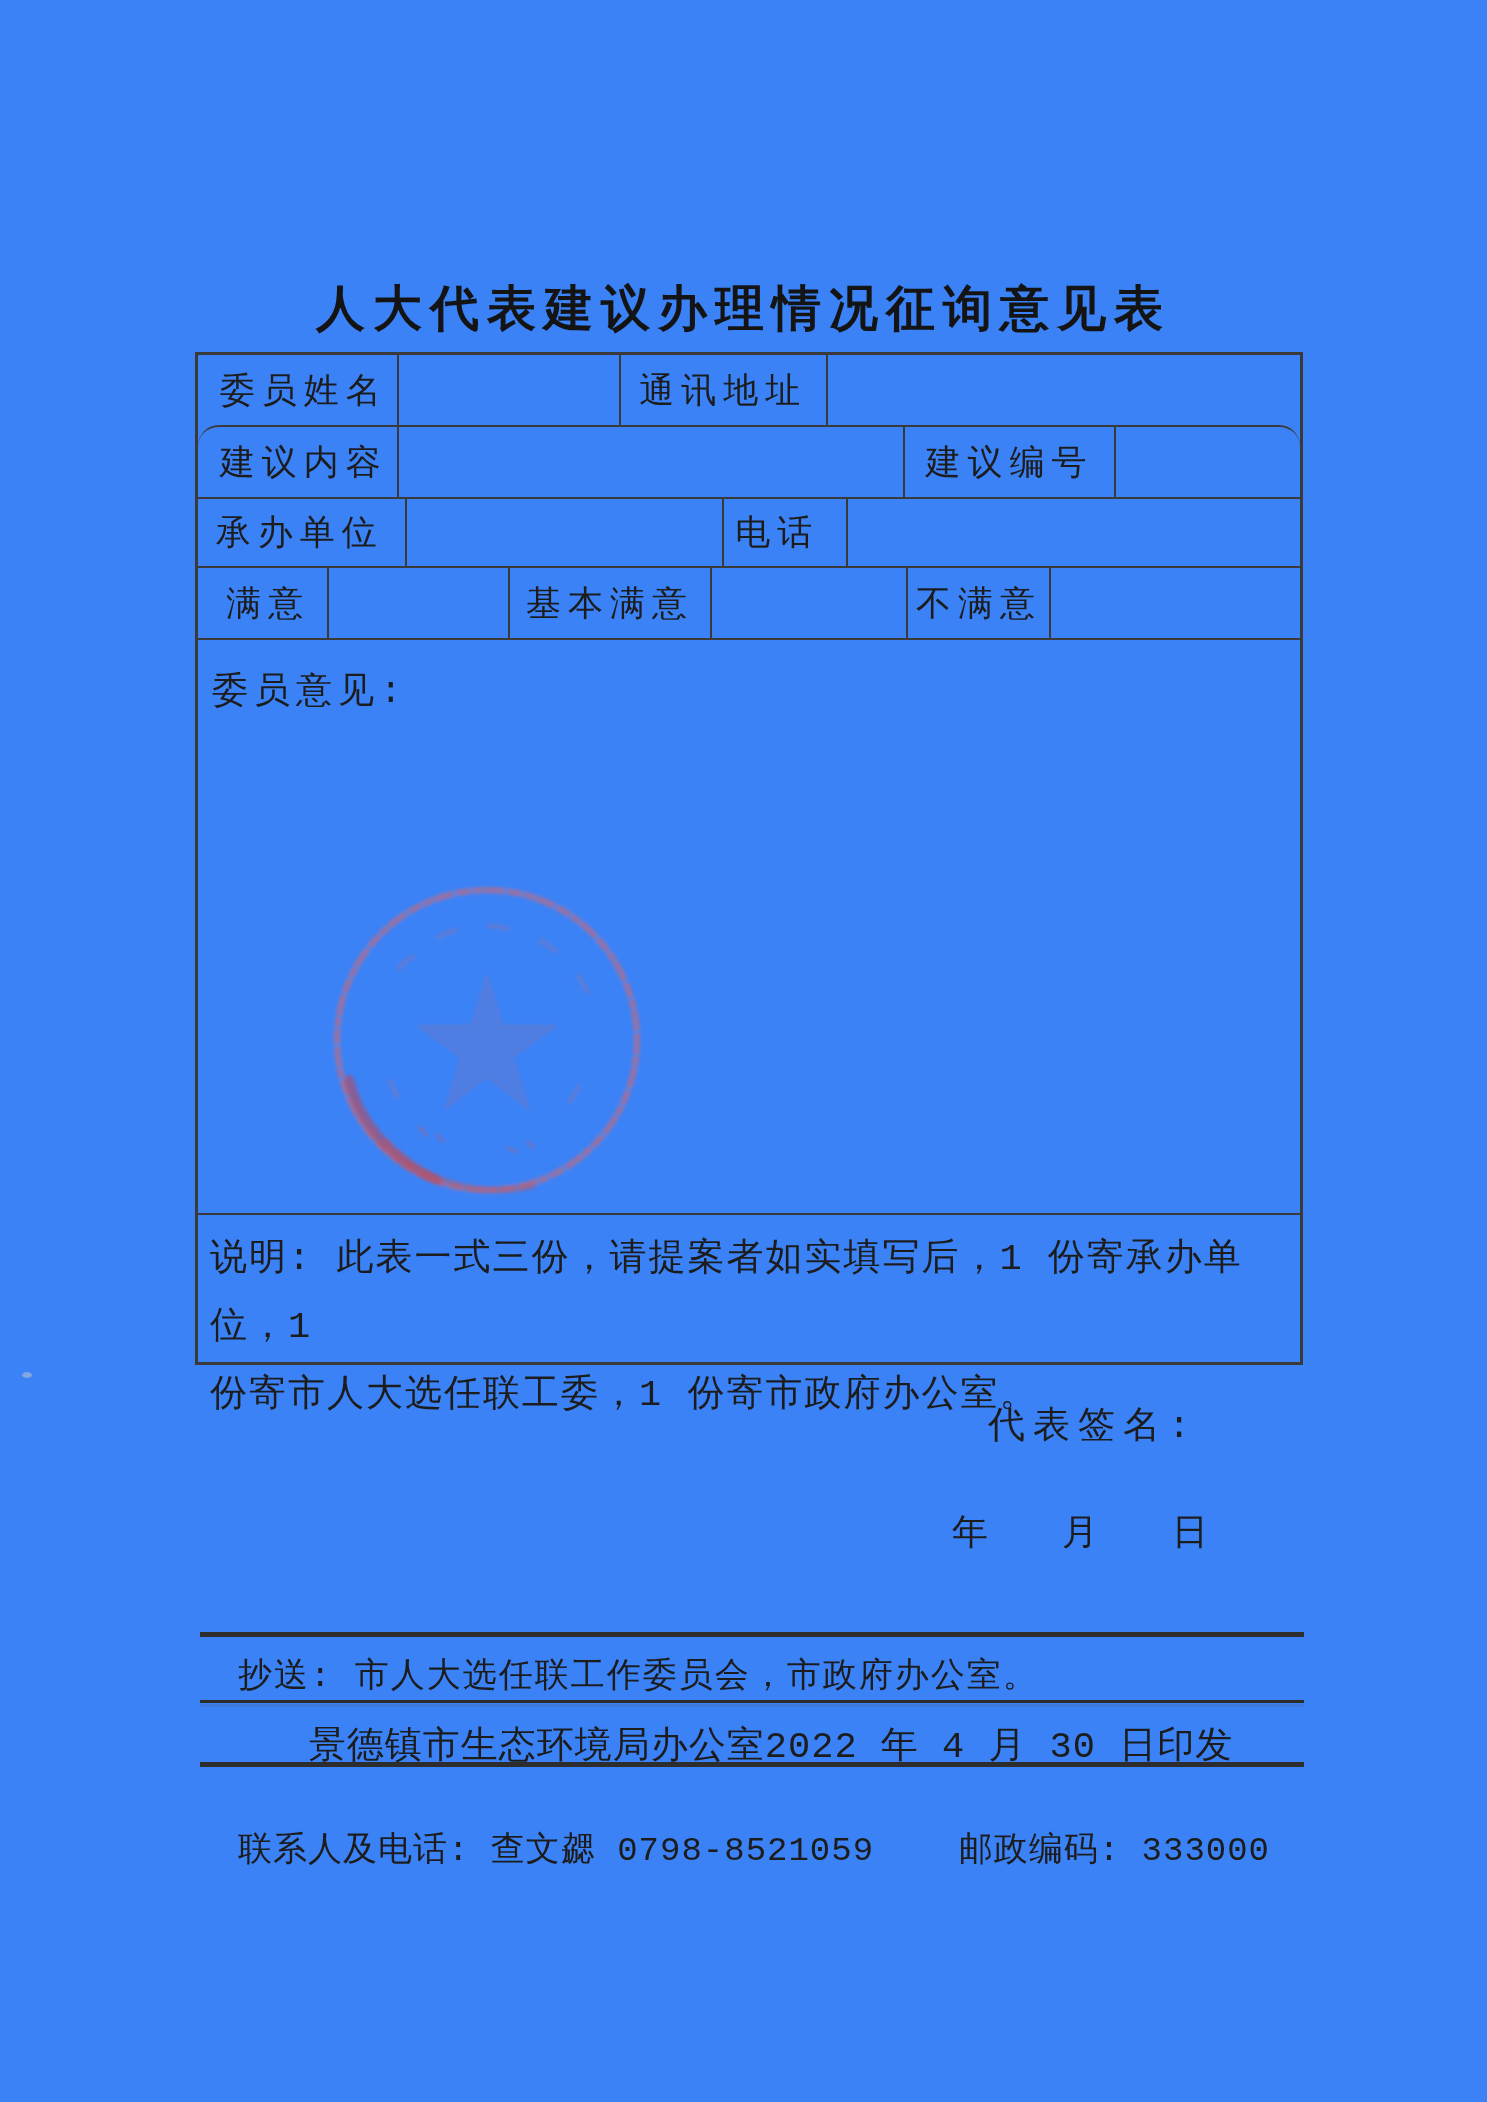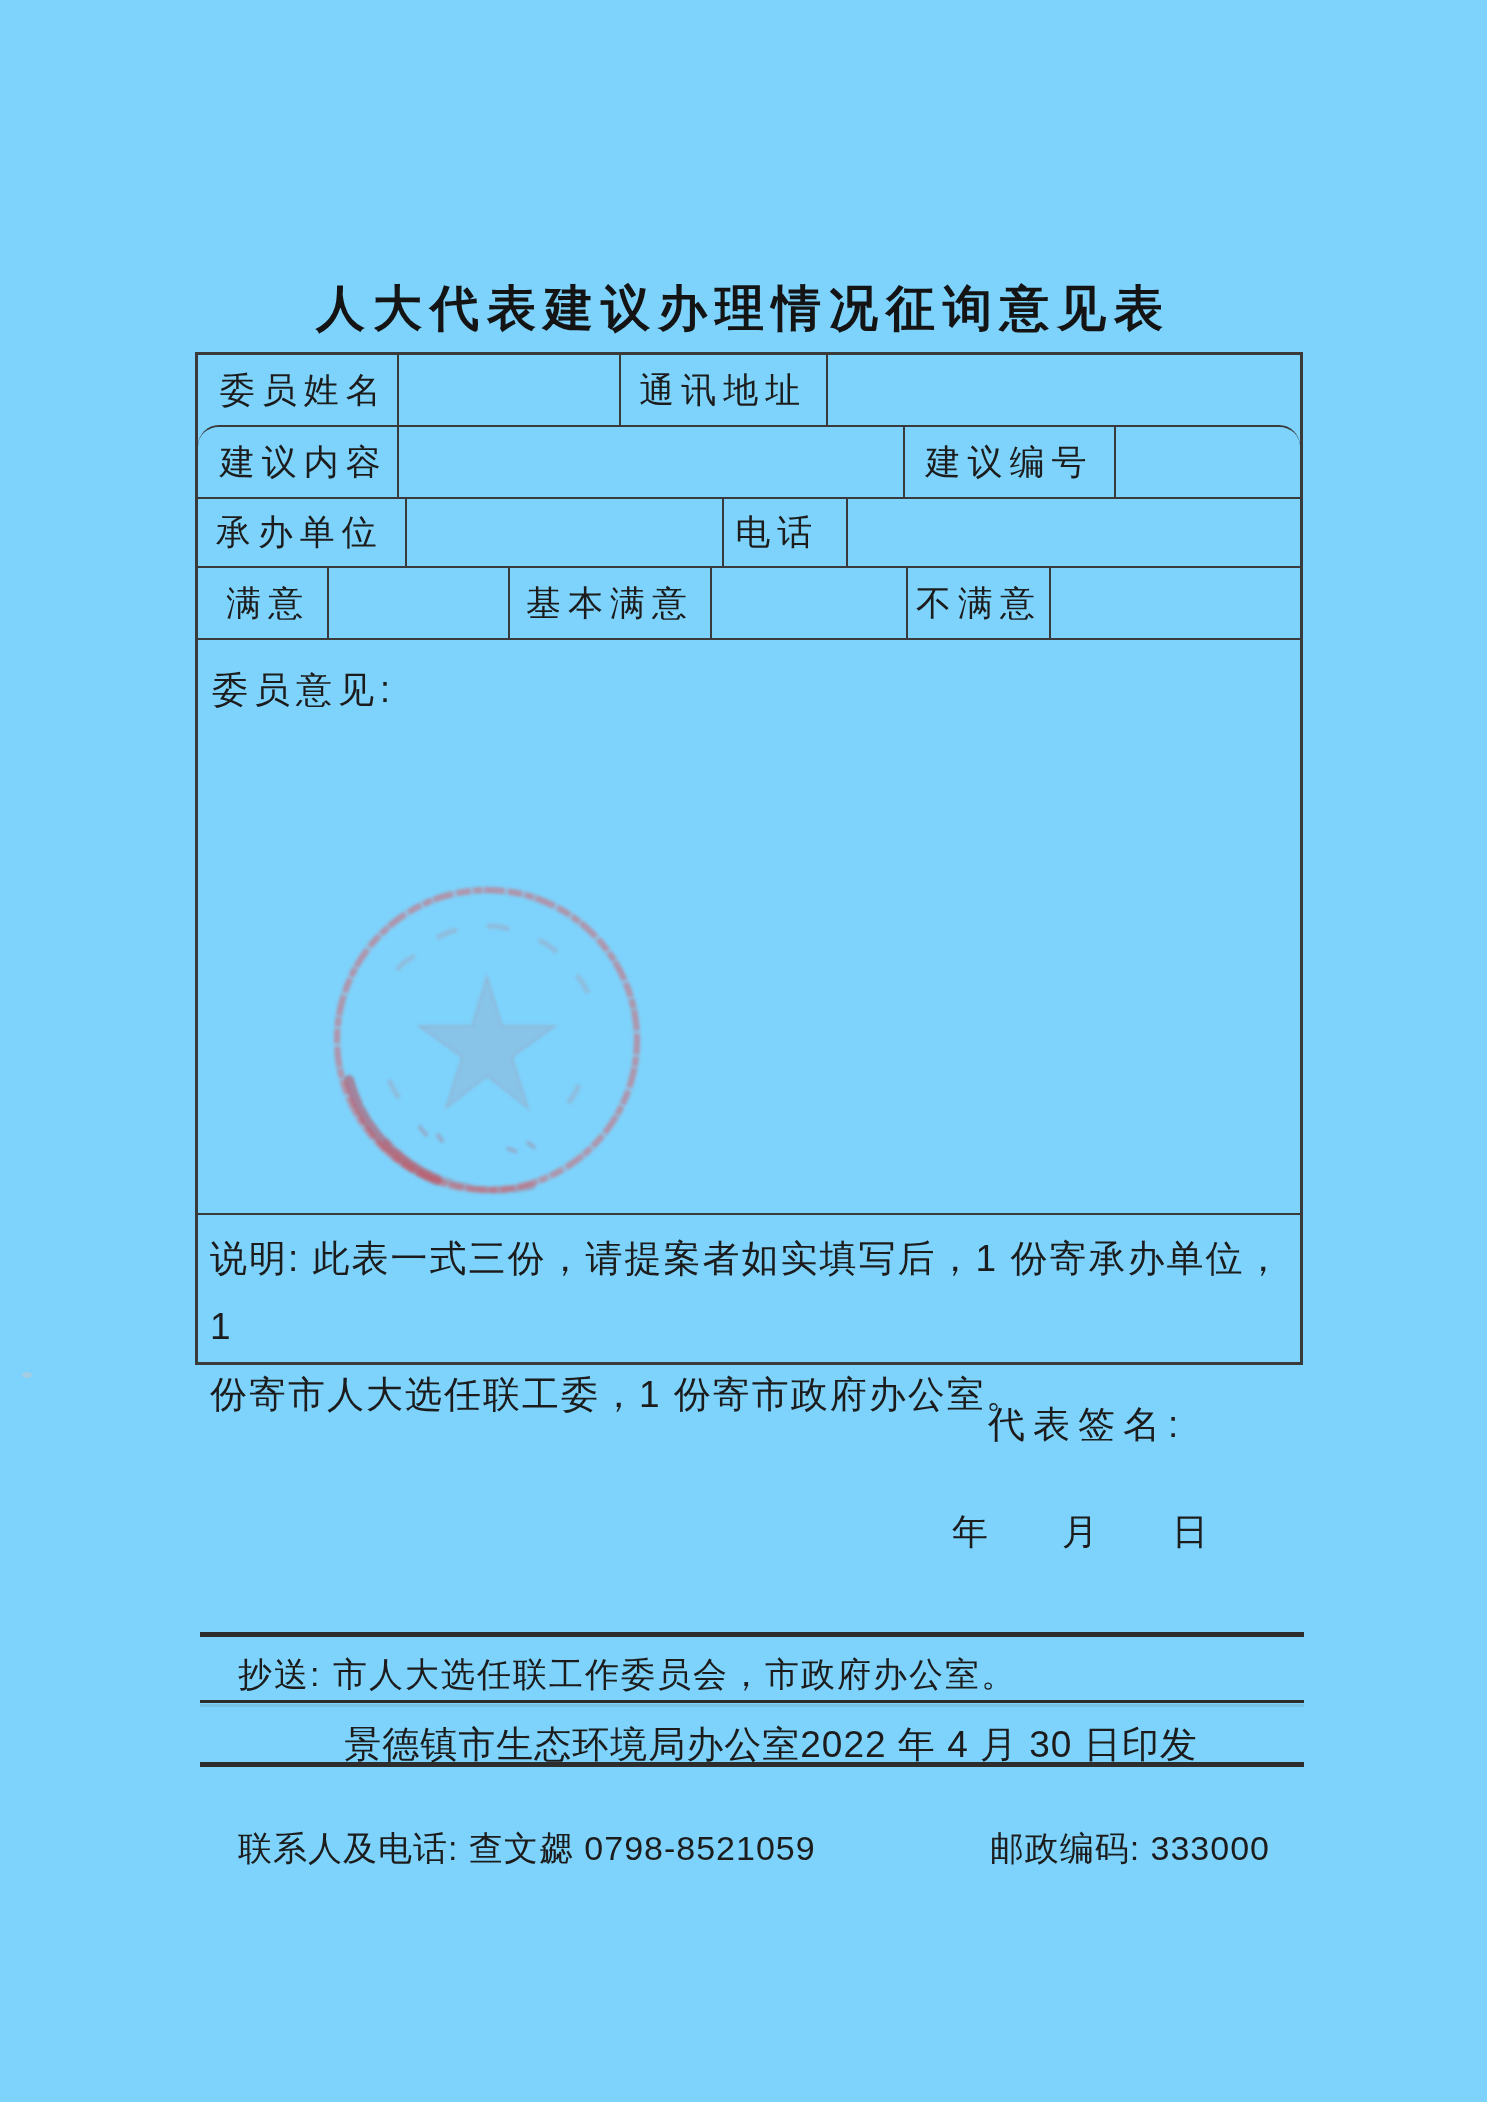--- a/index.html
+++ b/index.html
@@ -1,22 +1,22 @@
 <!DOCTYPE html>
 <html><head>
 <meta charset="utf-8">
 <style>
   * { margin:0; padding:0; box-sizing:border-box; }
   html,body { background:#e8e8e8; }
   .page {
     position:relative;
     width:1487px; height:2102px;
     margin:0 auto;
-    background:#7dd3fc;
-    font-family:Liberation Sans, sans-serif;
+    background:#3b82f6;
+    font-family:Liberation Mono, monospace;
     color:#1c1c1c;
     overflow:hidden;
   }
   .title {
     position:absolute; top:276px; left:0; width:100%;
     text-align:center;
     font-size:49px; font-weight:bold;
     letter-spacing:8px;
     color:#141414;
   }

